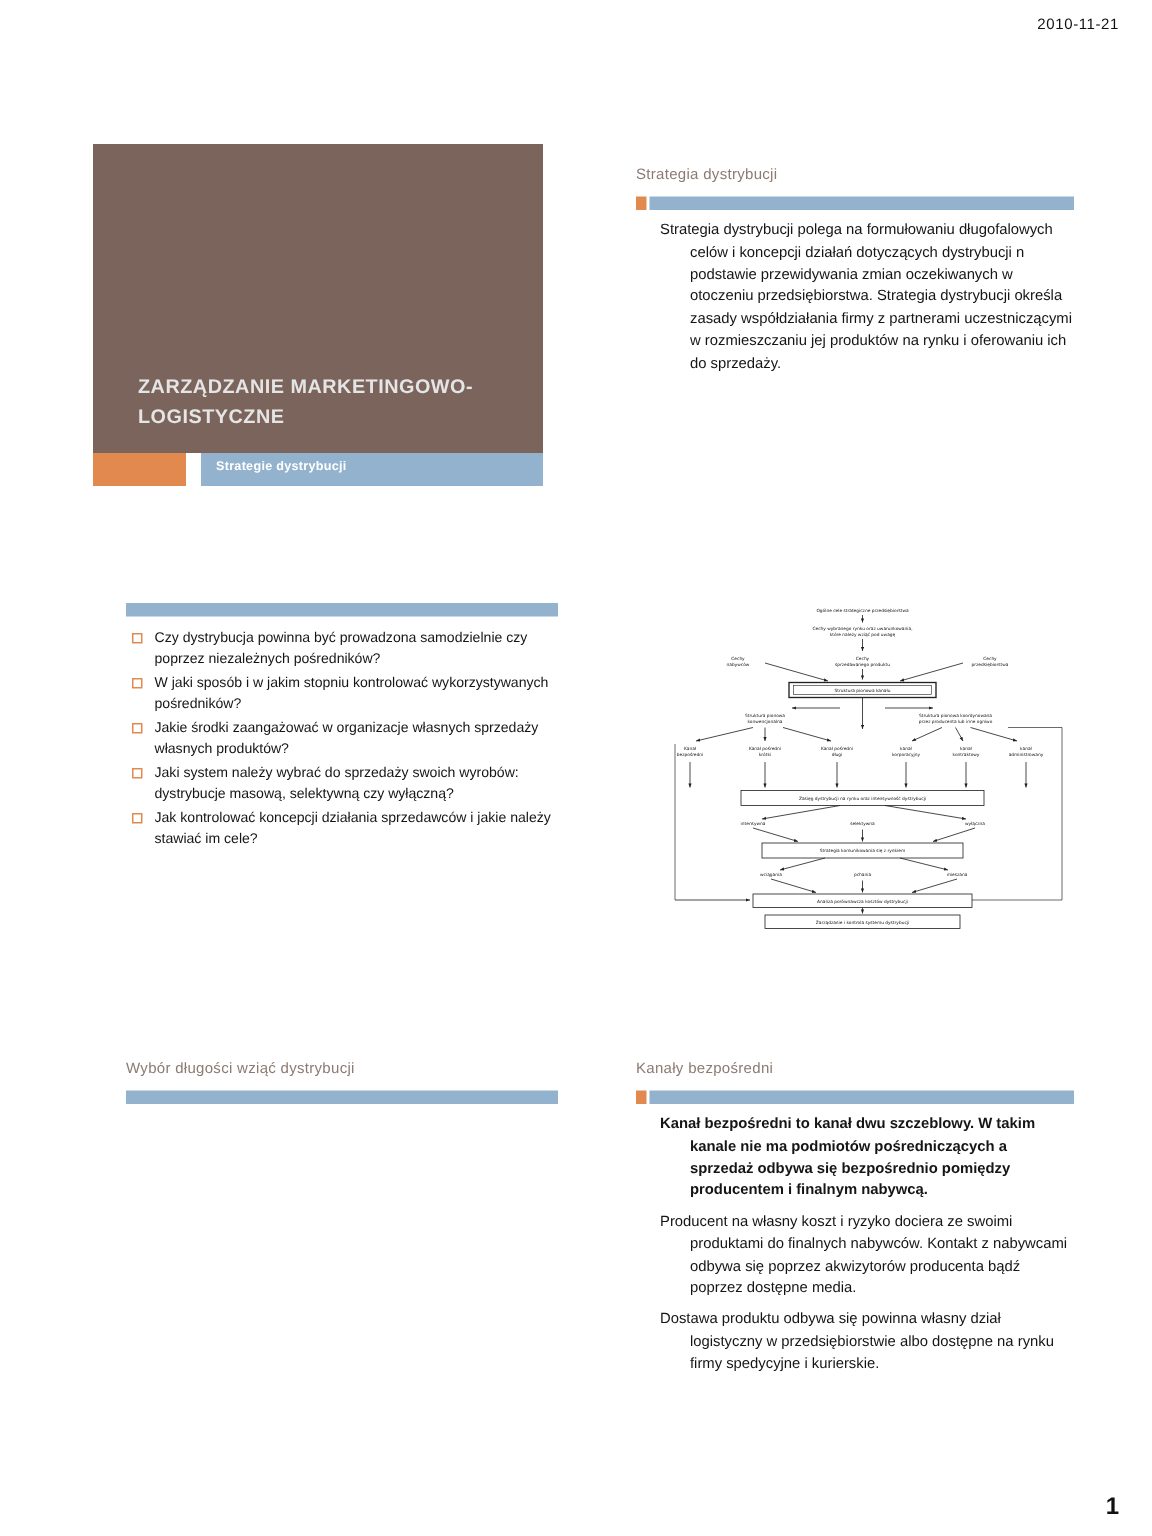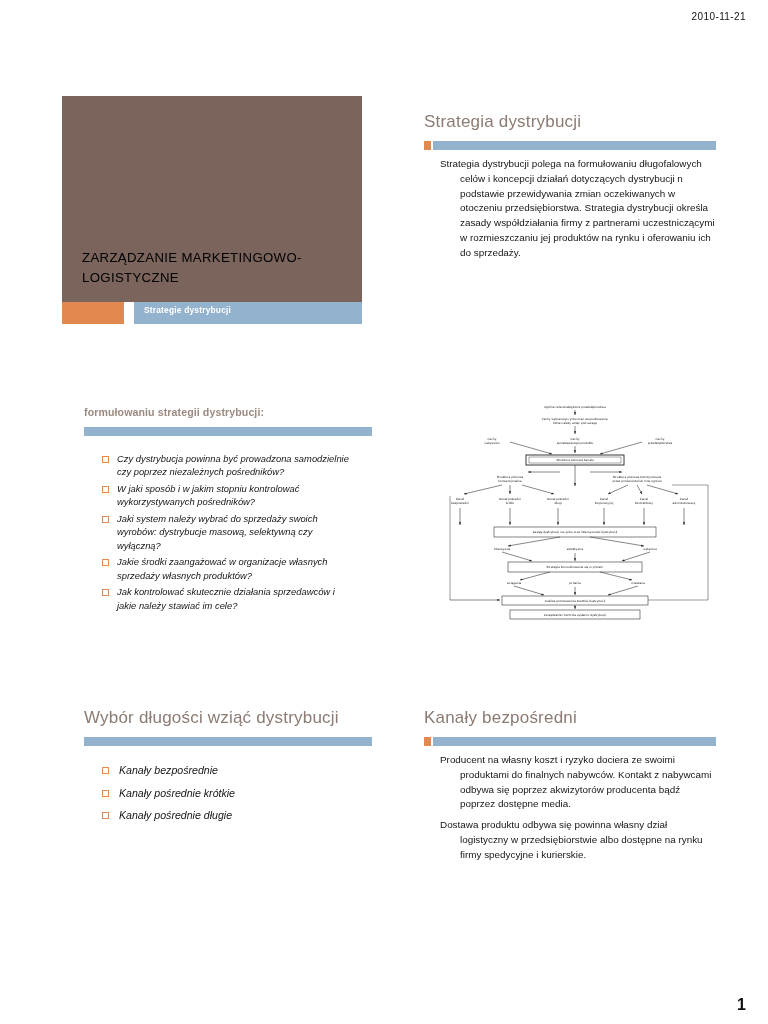--- a/index.html
+++ b/index.html
@@ -26,50 +26,50 @@
   
   .slide { position:absolute; }
 
   
   #slide-title { left:62px; top:96px; width:300px; height:232px; }
   .title-box {
     position:absolute; left:0; top:0; width:300px; height:206px;
     background:#7A645C;
   }
   .title-text {
-    position:absolute; left:20px; right:10px; bottom:14px;
-    color:#000000; font-size:13.2px; letter-spacing:.35px;
-    line-height:1.5; font-weight:400;
+    position:absolute; left:30px; right:10px; bottom:14px;
+    color:#e5e5e5; font-size:13.2px; letter-spacing:.35px;
+    line-height:1.5; font-weight:700;
   }
   .title-footbar { position:absolute; left:0; top:206px; width:300px; height:22px; }
   .title-footbar .orange { position:absolute; left:0; top:0; width:62px; height:22px; background:#E2894F; }
   .title-footbar .blue   { position:absolute; left:72px; top:0; width:228px; height:22px; background:#93B2CE; }
   .title-sub {
     position:absolute; left:82px; top:3px;
     color:#fff; font-size:8.4px; font-weight:bold; letter-spacing:.2px;
   }
 
   
   .ct-head {
-    font-size:17px; color:#8c7b73; letter-spacing:.2px; font-weight:400;
+    font-size:10px; color:#8c7b73; letter-spacing:.2px; font-weight:400;
     margin:0 0 7px 0; line-height:1.42;
   }
   .ct-head.small { font-size:10.6px; color:#9b8a80; font-weight:bold; letter-spacing:.1px; }
   .rule { position:relative; height:9px; margin-bottom:7px; }
   .rule .sq { position:absolute; left:0; top:0; width:7px; height:9px; background:#E2894F; }
   .rule .ln { position:absolute; left:9px; right:0; top:0; height:9px; background:#93B2CE; }
   .rule.nosq .ln { left:0; }
 
   .body-para {
     font-size:9.9px; line-height:1.49; color:#151515;
     margin:0 0 6px 16px; padding-left:20px; text-indent:-20px;
   }
   .body-para.b { font-weight:bold; }
 
-  ul.sq-list { list-style:none; margin:16px; padding:0;font-style:italic; }
+  ul.sq-list { list-style:none; margin:2px; padding:0; }
   ul.sq-list li {
     position:relative; padding-left:17px;
     font-size:9.4px; line-height:1.44; margin-bottom:3px; color:#151515;
   }
   ul.sq-list li::before {
     content:""; position:absolute; left:2px; top:4px;
     width:5px; height:5px; border:1.2px solid #E2894F; background:transparent;
   }
   ul.sq-list.lg li { font-size:10.6px; line-height:1.55; margin-bottom:6px; padding-left:19px; }
   ul.sq-list.lg li::before { top:5px; }
@@ -111,30 +111,29 @@
 <div class="slide" id="slide-strategia">
   <div class="ct-head">Strategia dystrybucji</div>
   <div class="rule">
     <div class="sq"></div>
     <div class="ln"></div>
   </div>
   <p class="body-para">Strategia dystrybucji polega na formułowaniu długofalowych celów i koncepcji działań dotyczących dystrybucji n podstawie przewidywania zmian oczekiwanych w otoczeniu przedsiębiorstwa. Strategia dystrybucji określa zasady współdziałania firmy z partnerami uczestniczącymi w rozmieszczaniu jej produktów na rynku i oferowaniu ich do sprzedaży.</p>
 </div>
 
 <div class="slide" id="slide-decyzje">
-  <div class="ct-head small">formułowaniu strategii dystrybucji:</div>
   <div class="rule nosq">
     <div class="ln"></div>
   </div>
   <ul class="sq-list">
     <li>Czy dystrybucja powinna być prowadzona samodzielnie czy poprzez niezależnych pośredników?</li>
     <li>W jaki sposób i w jakim stopniu kontrolować wykorzystywanych pośredników?</li>
+    <li>Jakie środki zaangażować w organizacje własnych sprzedaży własnych produktów?</li>
     <li>Jaki system należy wybrać do sprzedaży swoich wyrobów: dystrybucje masową, selektywną czy wyłączną?</li>
-    <li>Jakie środki zaangażować w organizacje własnych sprzedaży własnych produktów?</li>
-    <li>Jak kontrolować skutecznie działania sprzedawców i jakie należy stawiać im cele?</li>
+    <li>Jak kontrolować koncepcji działania sprzedawców i jakie należy stawiać im cele?</li>
   </ul>
 </div>
 
 <div class="slide" id="slide-diagram">
   <svg viewBox="0 0 286 220">
     <defs>
       <marker id="ah" markerWidth="6" markerHeight="6" refX="5" refY="2" orient="auto">
         <path d="M0,0 L5,2 L0,4 z" fill="#222"></path>
       </marker>
     </defs>
@@ -228,28 +227,24 @@
       <path d="M240,85 L276,85"></path>
     </g>
   </svg>
 </div>
 
 <div class="slide" id="slide-wybor">
   <div class="ct-head">Wybór długości wziąć dystrybucji</div>
   <div class="rule nosq">
     <div class="ln"></div>
   </div>
-  <ul class="sq-list lg">
-    <li>Kanały bezpośrednie</li>
-    <li>Kanały pośrednie krótkie</li>
-    <li>Kanały pośrednie długie</li>
-  </ul>
 </div>
 
 <div class="slide" id="slide-kanal">
   <div class="ct-head">Kanały bezpośredni</div>
   <div class="rule">
     <div class="sq"></div>
     <div class="ln"></div>
   </div>
+  <p class="body-para b">Kanał bezpośredni to kanał dwu szczeblowy. W takim kanale nie ma podmiotów pośredniczących a sprzedaż odbywa się bezpośrednio pomiędzy producentem i finalnym nabywcą.</p>
   <p class="body-para">Producent na własny koszt i ryzyko dociera ze swoimi produktami do finalnych nabywców. Kontakt z nabywcami odbywa się poprzez akwizytorów producenta bądź poprzez dostępne media.</p>
   <p class="body-para">Dostawa produktu odbywa się powinna własny dział logistyczny w przedsiębiorstwie albo dostępne na rynku firmy spedycyjne i kurierskie.</p>
 </div>
 
 </body></html>

